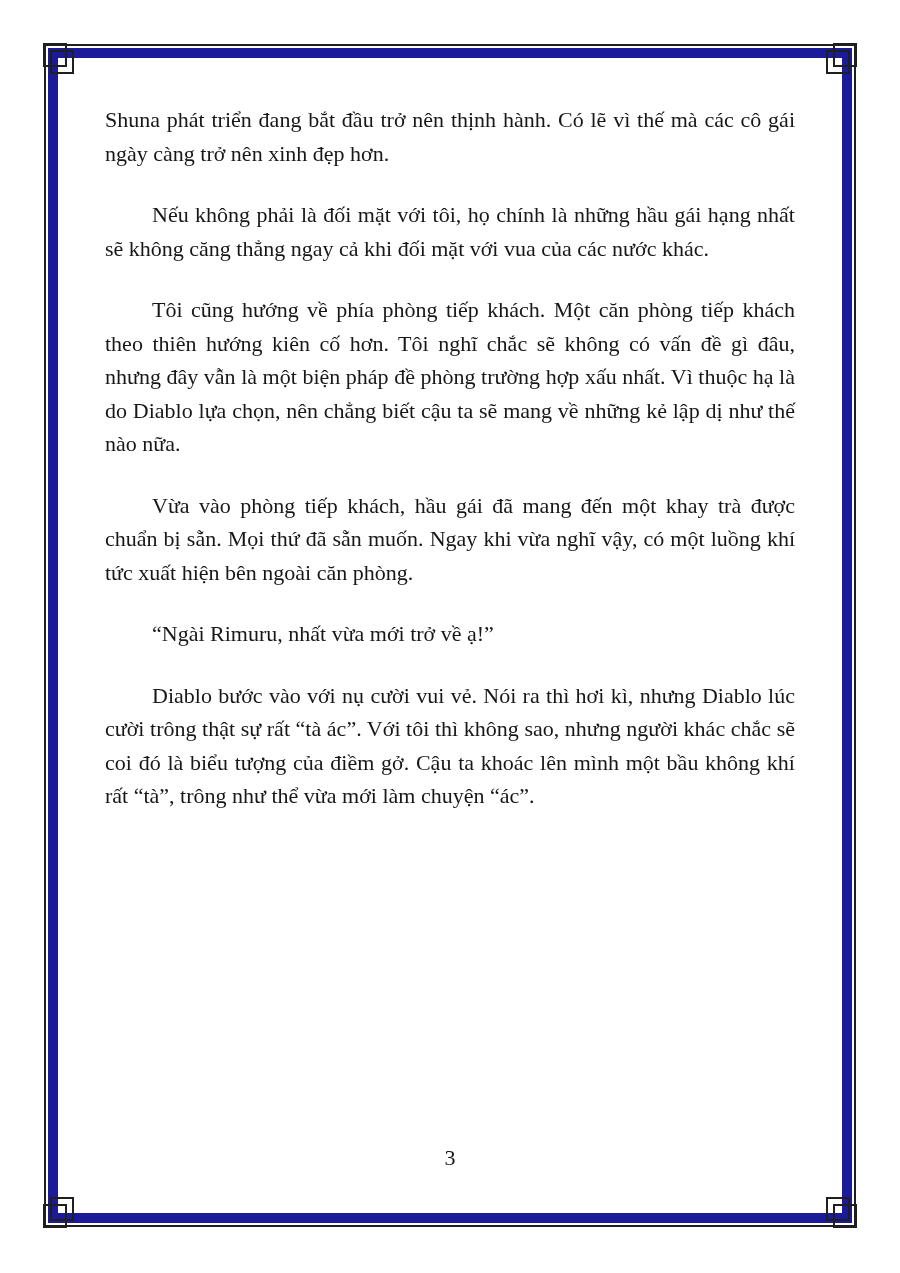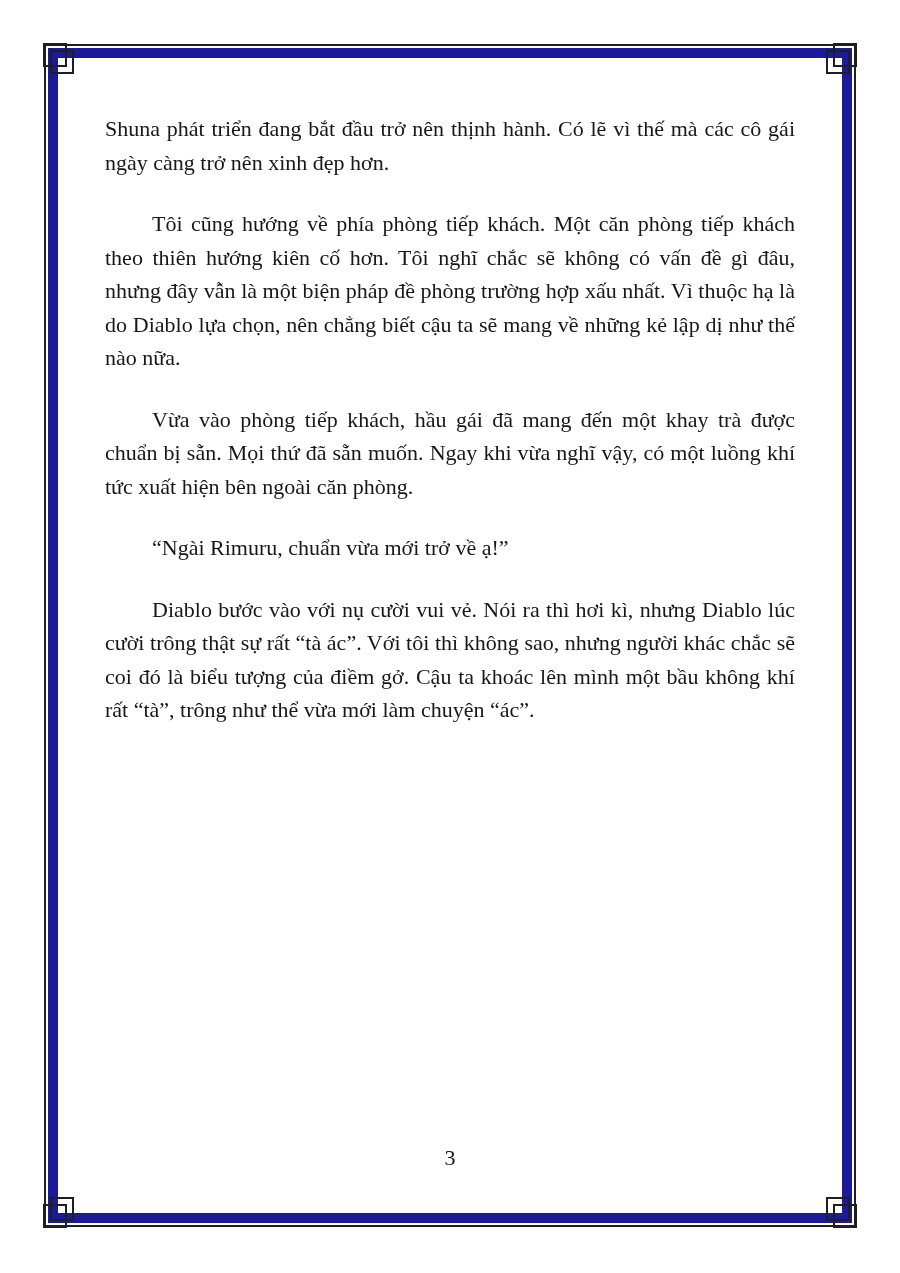--- a/index.html
+++ b/index.html
@@ -31,21 +31,21 @@
     left: 105px;
     top: 103px;
     width: 690px;
     color: #171717;
     font-size: 22px;
     line-height: 33.5px;
     text-align: justify;
     text-justify: inter-word;
   }
   .text-block p {
-    margin: 9px 0 28px 0;
+    margin: 0 0 28px 0;
     text-indent: 47px;
   }
   .text-block p.no-indent {
     text-indent: 0;
   }
   .page-number {
     position: absolute;
     top: 1141px;
     left: 0;
     width: 900px;
@@ -79,21 +79,22 @@
       <rect x="51" y="1198" width="22" height="22" stroke="#1f1f1f"></rect>
     </g>
     <g fill="none" stroke-width="2">
       <rect x="834" y="1205" width="22" height="22" stroke="#1f1f1f"></rect>
       <rect x="827" y="1198" width="22" height="22" stroke="#1f1f1f"></rect>
     </g>
   </svg>
 
   <div class="text-block">
     <p class="no-indent">Shuna phát triển đang bắt đầu trở nên thịnh hành. Có lẽ vì thế mà các cô gái ngày càng trở nên xinh đẹp hơn.</p>
+    <p>Nếu không phải là đối mặt với tôi, họ chính là những hầu gái hạng nhất sẽ không căng thẳng ngay cả khi đối mặt với vua của các nước khác.</p>
     <p>Tôi cũng hướng về phía phòng tiếp khách. Một căn phòng tiếp khách theo thiên hướng kiên cố hơn. Tôi nghĩ chắc sẽ không có vấn đề gì đâu, nhưng đây vẫn là một biện pháp đề phòng trường hợp xấu nhất. Vì thuộc hạ là do Diablo lựa chọn, nên chẳng biết cậu ta sẽ mang về những kẻ lập dị như thế nào nữa.</p>
     <p>Vừa vào phòng tiếp khách, hầu gái đã mang đến một khay trà được chuẩn bị sẵn. Mọi thứ đã sẵn muốn. Ngay khi vừa nghĩ vậy, có một luồng khí tức xuất hiện bên ngoài căn phòng.</p>
-    <p>“Ngài Rimuru, chuẩn vừa mới trở về ạ!”</p>
+    <p>“Ngài Rimuru, nhất vừa mới trở về ạ!”</p>
     <p>Diablo bước vào với nụ cười vui vẻ. Nói ra thì hơi kì, nhưng Diablo lúc cười trông thật sự rất “tà ác”. Với tôi thì không sao, nhưng người khác chắc sẽ coi đó là biểu tượng của điềm gở. Cậu ta khoác lên mình một bầu không khí rất “tà”, trông như thể vừa mới làm chuyện “ác”.</p>
   </div>
 
   <div class="page-number">3</div>
 
 </div>
 
 </body></html>

